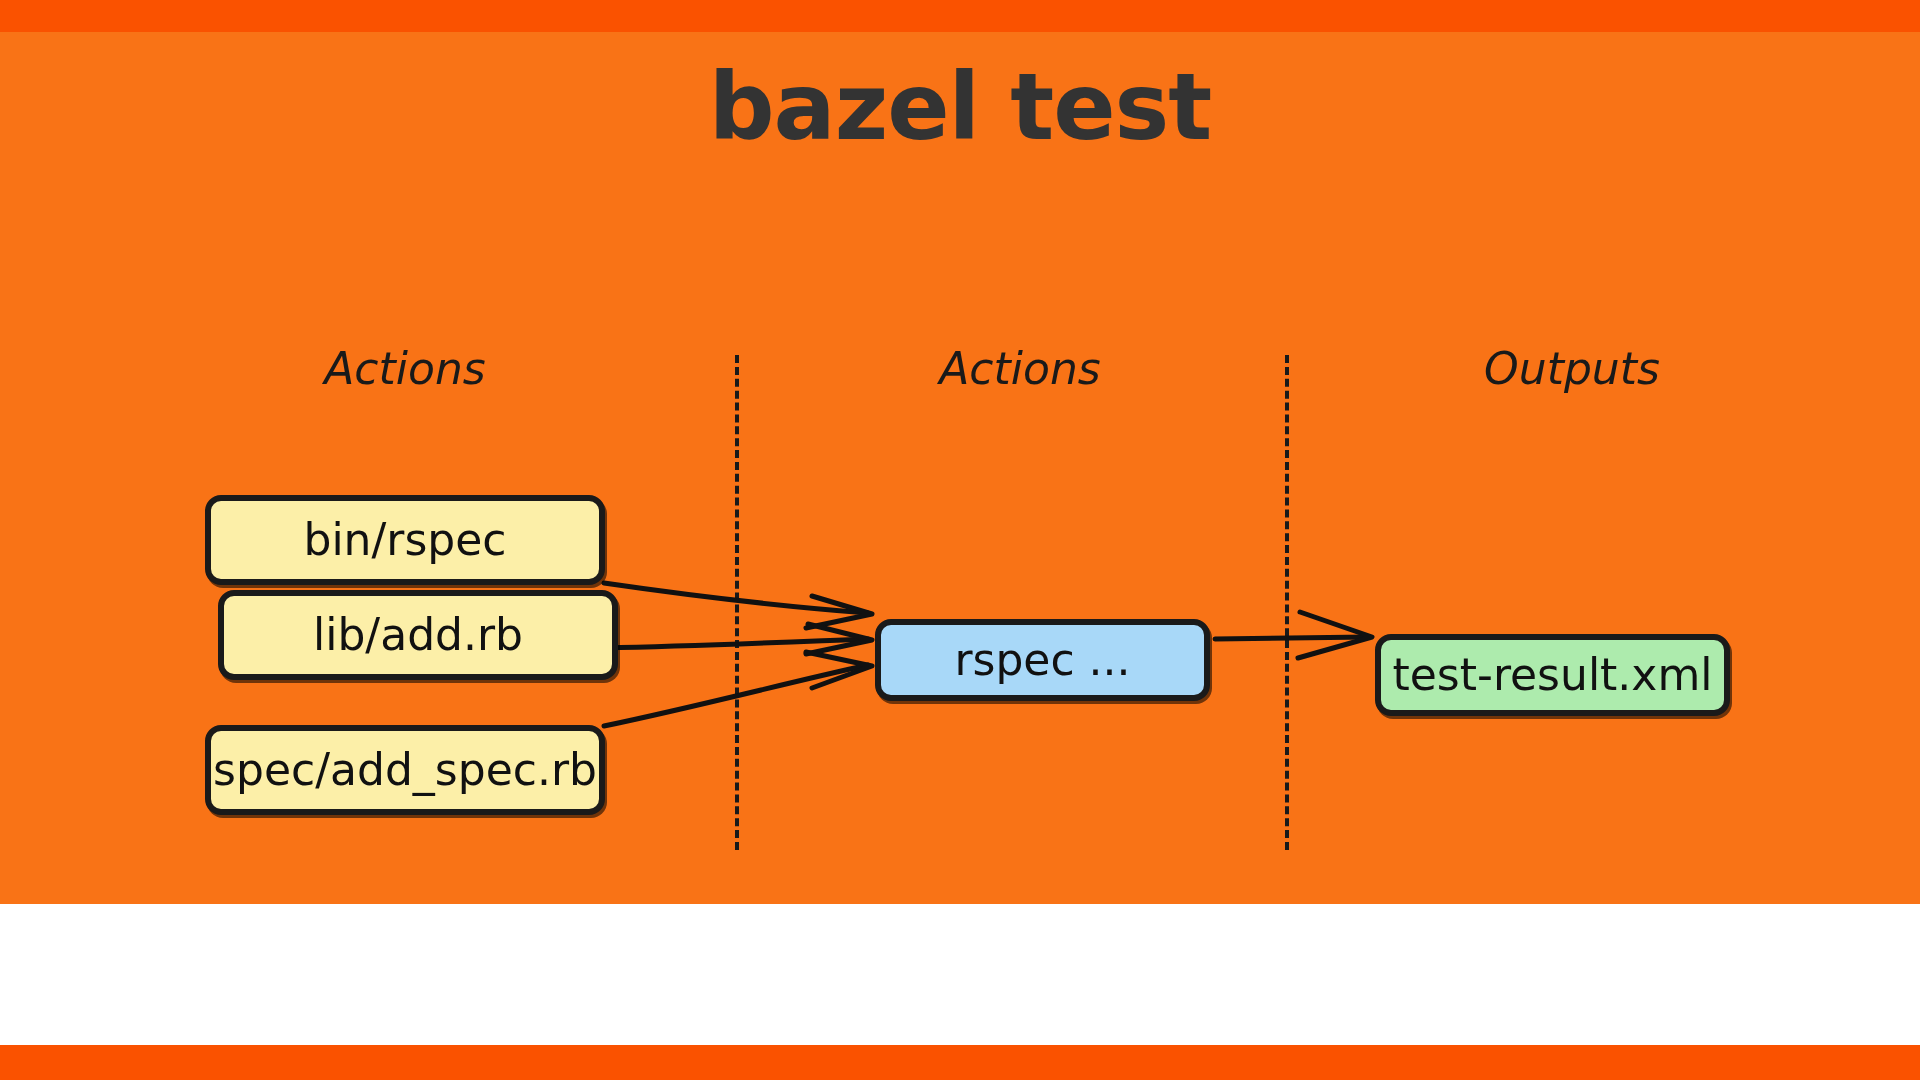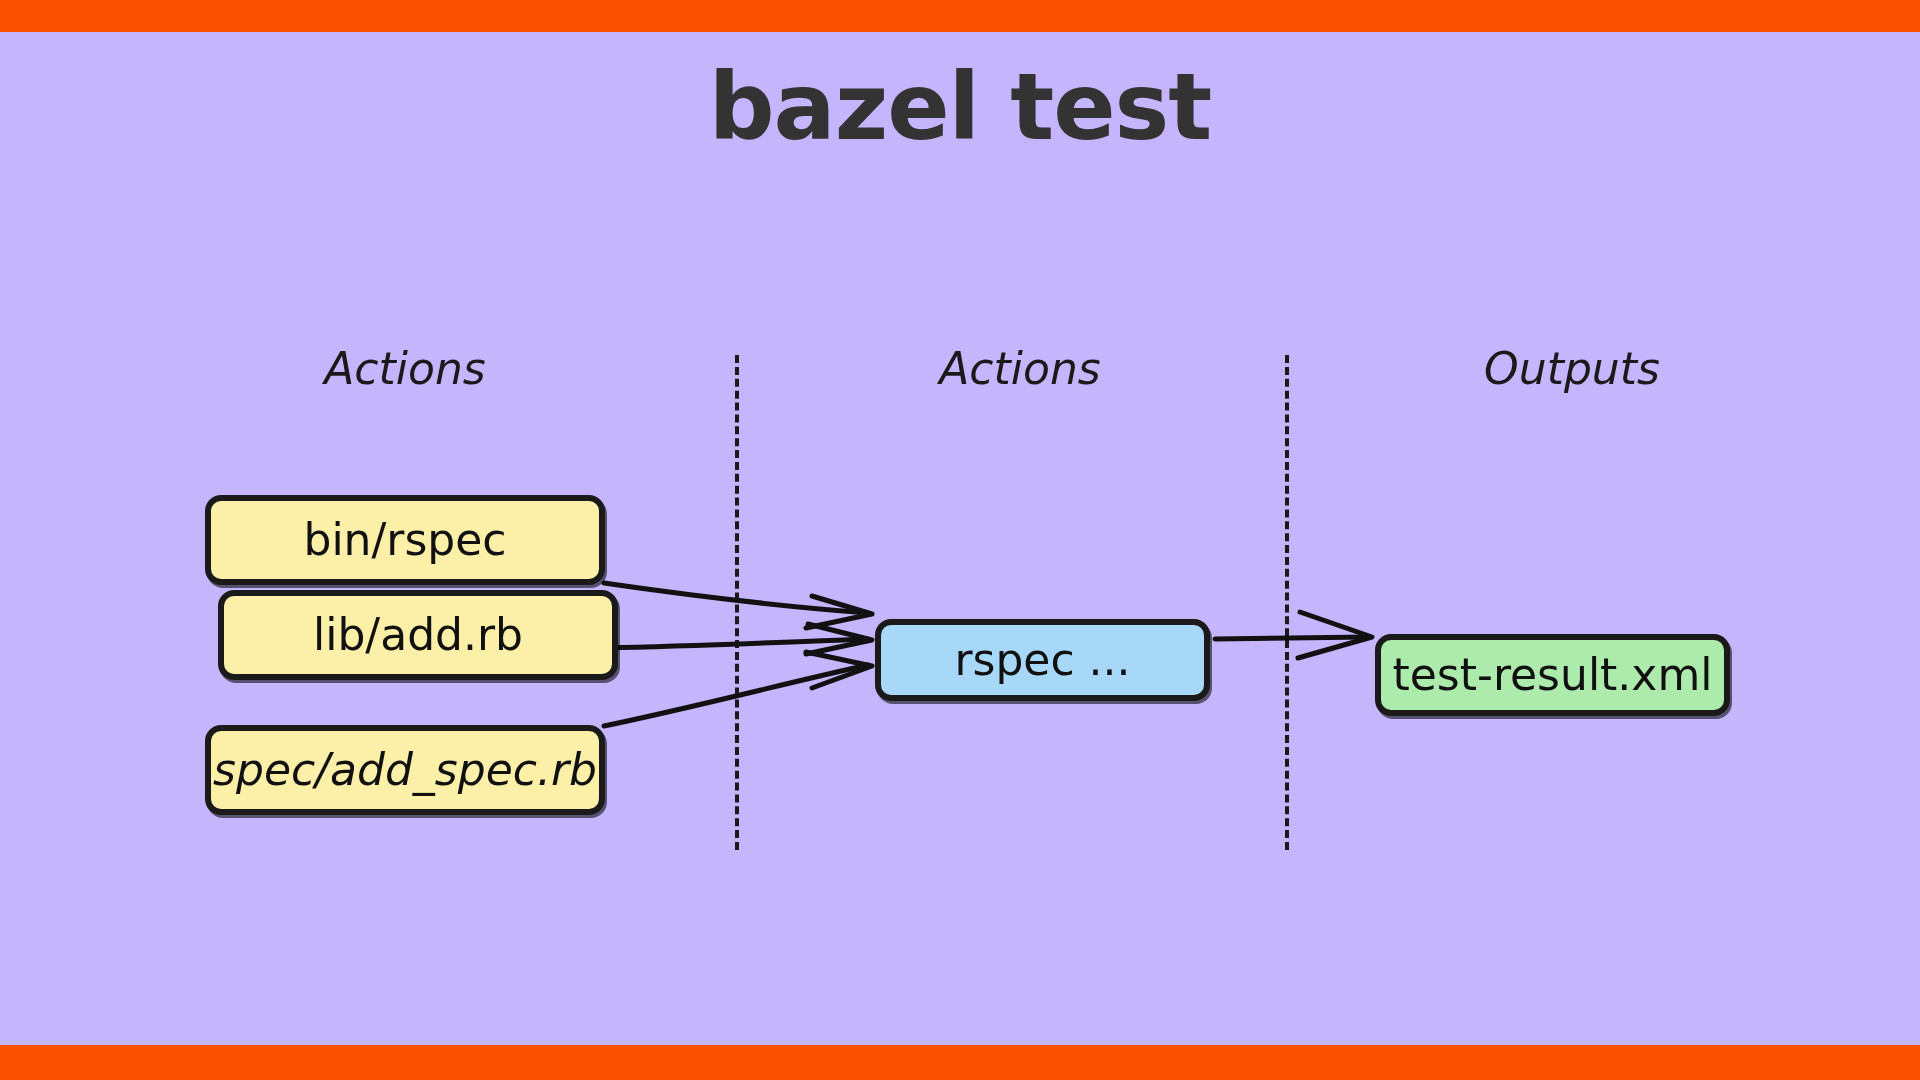--- a/index.html
+++ b/index.html
@@ -10,22 +10,22 @@
   body {
     width: 1920px;
     height: 1080px;
     overflow: hidden;
     font-family: "DejaVu Sans", sans-serif;
   }
 
   #stage {
     position: relative;
     width: 1920px;
-    height: 1080px;
-    background: #c4b5fd;
+    height: 904px;
+    background: #f97316;
   }
 
   
   .band {
     position: absolute;
     left: 0;
     width: 1920px;
   }
   .band-top    { top: 0px;    height: 32px; }
   .band-bottom { top: 1045px; height: 35px; }
@@ -144,21 +144,21 @@
       <polyline points="1300,612 1372,637 1298,658"></polyline>
     </g>
   </svg>
 
   <div class="node node-input" id="node-in-0" style="background: rgb(252, 239, 168); border-color: rgb(26, 26, 26);">
     <span>bin/rspec</span>
   </div>
   <div class="node node-input" id="node-in-1" style="background: rgb(252, 239, 168); border-color: rgb(26, 26, 26);">
     <span>lib/add.rb</span>
   </div>
-  <div class="node node-input" id="node-in-2" style="background: rgb(252, 239, 168); border-color: rgb(26, 26, 26); font-style: italic;">
+  <div class="node node-input" id="node-in-2" style="background: rgb(252, 239, 168); border-color: rgb(26, 26, 26);">
     <span>spec/add_spec.rb</span>
   </div>
 
   <div class="node" id="node-action" style="background: rgb(168, 216, 248); border-color: rgb(26, 26, 26);">
     <span>rspec ...</span>
   </div>
 
   <div class="node" id="node-output" style="background: rgb(173, 235, 173); border-color: rgb(26, 26, 26); margin-top: 36px;">
     <span>test-result.xml</span>
   </div>

